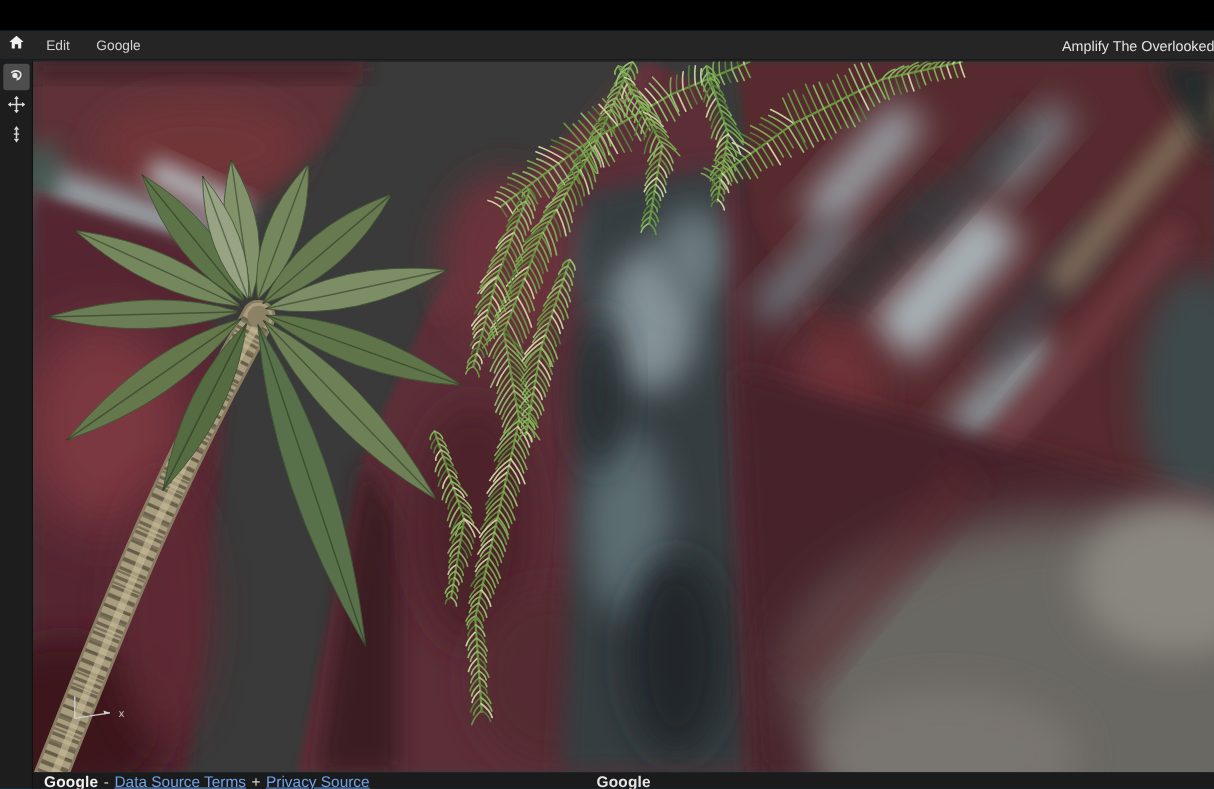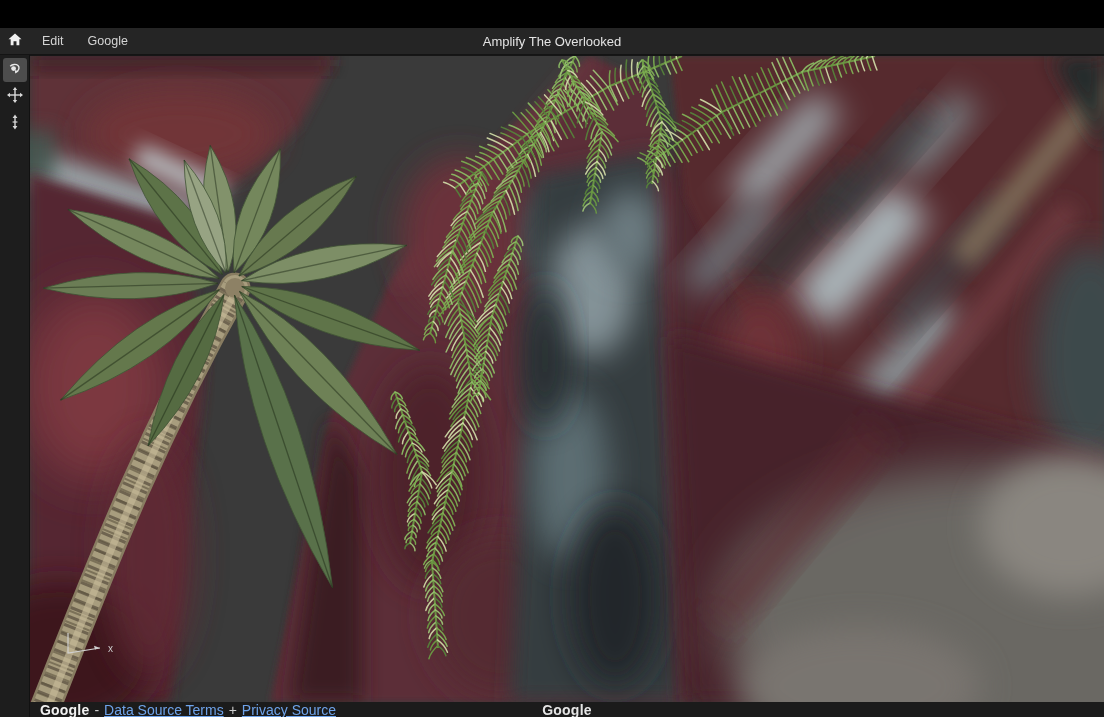--- a/index.html
+++ b/index.html
@@ -9,21 +9,21 @@
 
   
   .top-strip { height:28px; background:#000; flex:0 0 auto; }
 
   
   .toolbar { height:27px; background:#252525; border-bottom:1px solid #141414;
              display:flex; align-items:center; position:relative; flex:0 0 auto; }
   .home-btn { width:30px; height:27px; display:flex; align-items:center; justify-content:center;
               cursor:pointer; }
   .menu-item { color:#d4d4d4; font-size:12.5px; padding:0 12px; line-height:27px; cursor:pointer; }
-  .tb-title { position:absolute; left:0; right:0; text-align:center; color:#e3e3e3;
+  .tb-title { position:absolute; left:0; right:0; text-align:right; color:#e3e3e3;
               font-size:13px; pointer-events:none; }
 
   
   .main { flex:1 1 auto; display:flex; min-height:0; }
   .tool-sidebar { width:30px; background:#1d1d1d; border-right:1px solid #111;
                   display:flex; flex-direction:column; align-items:center; padding-top:3px; gap:3px; }
   .tool-btn { width:24px; height:24px; border-radius:3px; display:flex; align-items:center;
               justify-content:center; cursor:pointer; }
   .tool-btn.selected { background:#4d4d4d; }
 

